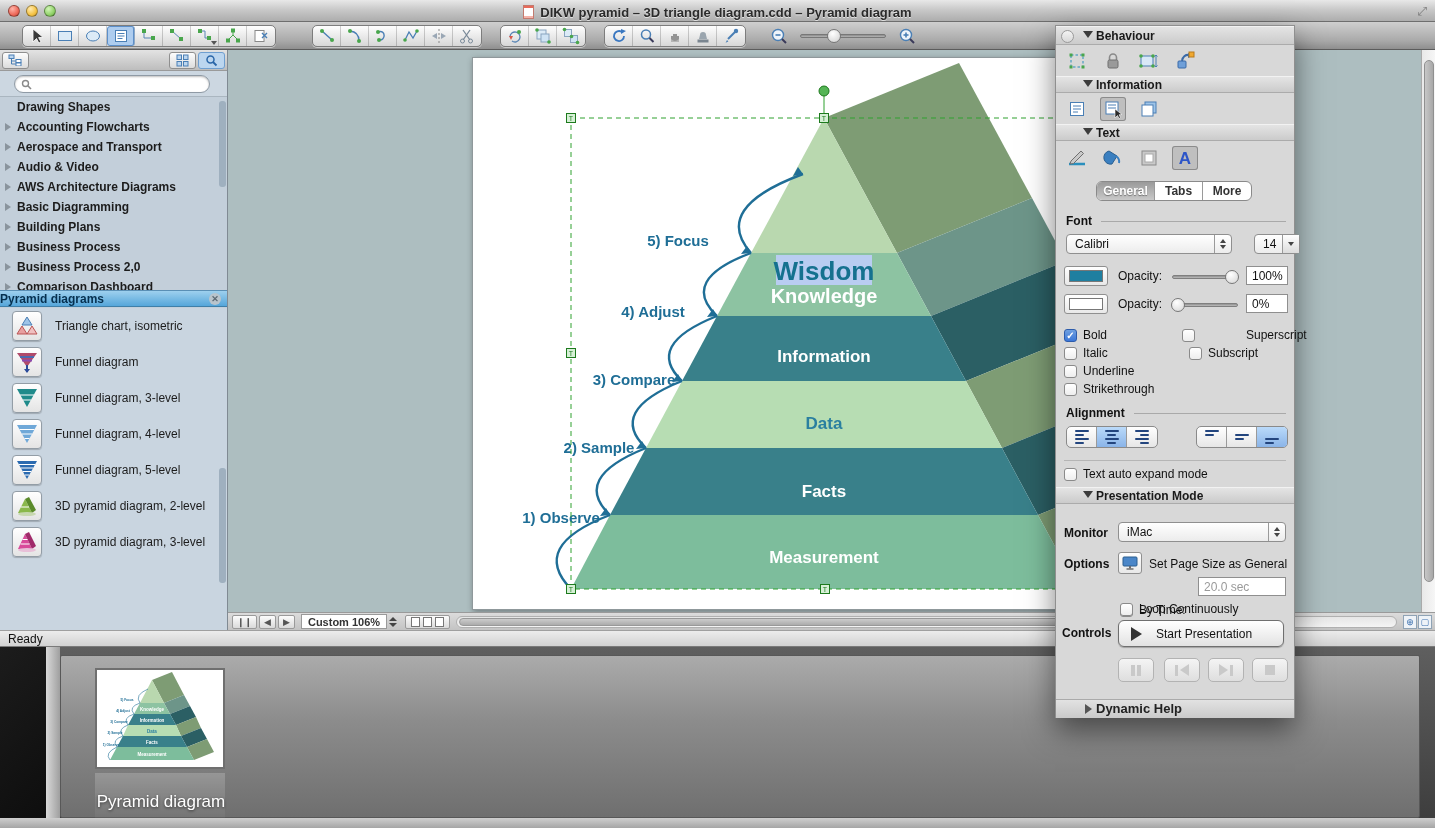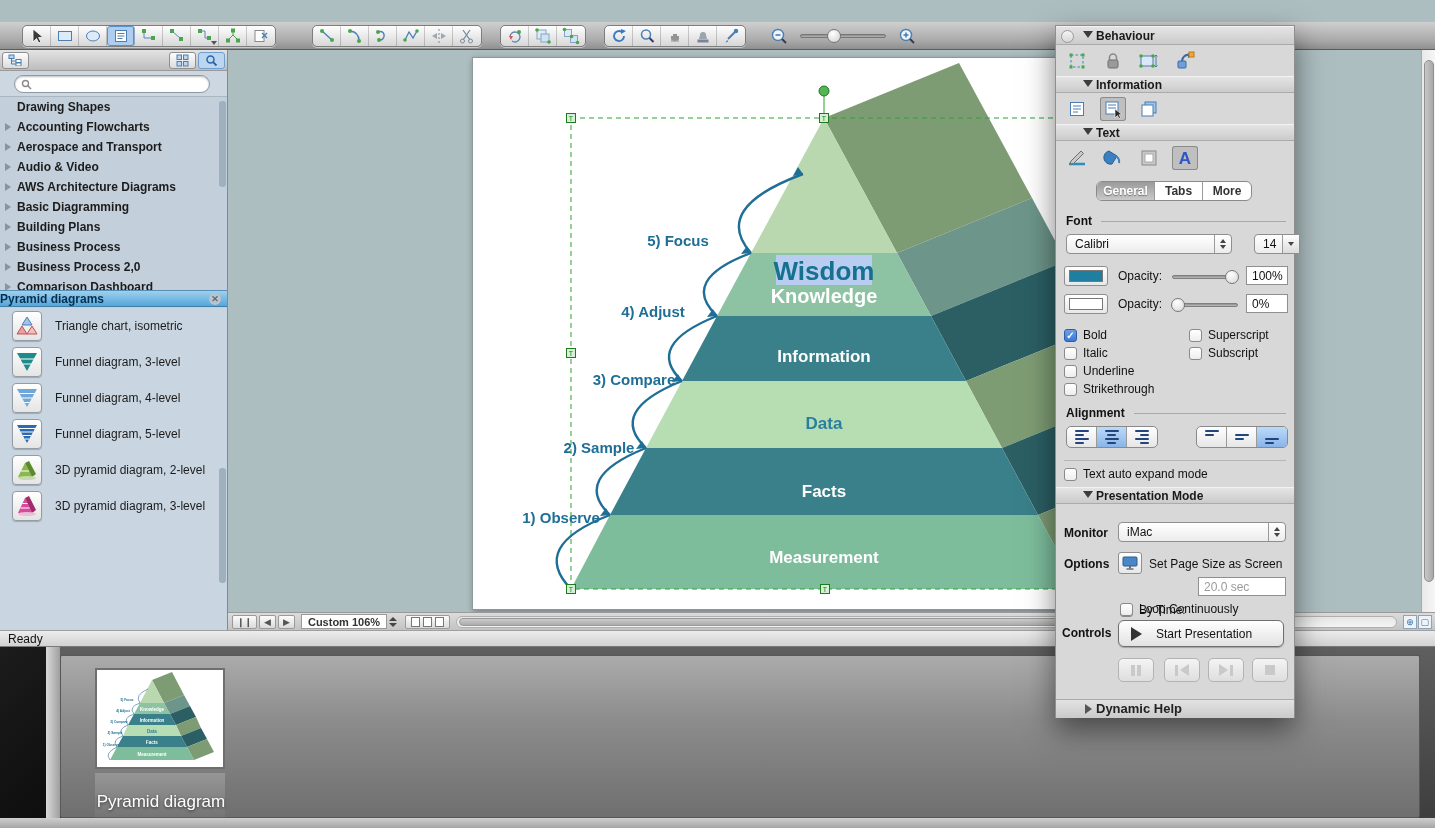--- a/index.html
+++ b/index.html
@@ -142,20 +142,27 @@
   #dyn-help{position:absolute;left:0;top:673px;width:238px;height:19px;background:linear-gradient(#e2e2e2,#cacaca);border-top:1px solid #aaa;font-size:13px;font-weight:bold;color:#222;}
   #dyn-help .dis{position:absolute;left:29px;top:4px;width:0;height:0;border-top:5px solid transparent;border-bottom:5px solid transparent;border-left:7px solid #555;}
   #dyn-help .txt{position:absolute;left:40px;top:1px;}
   .pcircle{position:absolute;left:5px;top:3px;width:13px;height:13px;border-radius:50%;border:1px solid #9a9a9a;background:linear-gradient(#f3f3f3,#d8d8d8);}
 </style>
 </head>
 <body>
 
 <div id="app">
 
+  <div id="titlebar">
+    <div class="tl red"></div>
+    <div class="tl yellow"></div>
+    <div class="tl green"></div>
+    <div id="title"><span id="doc-icon"></span><span>DIKW pyramid – 3D triangle diagram.cdd – Pyramid diagram</span></div>
+    <div id="fullscreen-icon">⤢</div>
+  </div>
 
   <div id="toolbar">
     <div class="capsule" style="left:22px;">
       <div class="tb">
           <svg width="18" height="18">
             <polygon points="5,2 5,15 8.5,11.5 10.8,16 13,15 10.6,10.6 15,10.3" fill="#3a3a3a" stroke="#fff" stroke-width="0.8"></polygon>
           </svg>
         </div>
       <div class="tb">
           <svg width="18" height="18">
@@ -423,20 +430,32 @@
     <div id="shape-list">
       <div class="shape-row">
         <div class="shape-icon">
             <svg width="24" height="24">
               <polygon points="12,3 17,11 7,11" fill="#9ec4e8" stroke="#4a7fb5"></polygon>
               <polygon points="7,12 12,20 2,20" fill="#e8a0a0" stroke="#b55"></polygon>
               <polygon points="17,12 22,20 12,20" fill="#f0c0c0" stroke="#b55"></polygon>
             </svg>
           </div>
         <div class="shape-label">Triangle chart, isometric</div>
+      </div>
+      <div class="shape-row">
+        <div class="shape-icon">
+            <svg width="24" height="24">
+              <polygon points="2,3 22,3 12,17" fill="#b04a6a"></polygon>
+              <rect x="5" y="6" width="14" height="2" fill="#4a6ab0"></rect>
+              <rect x="7" y="9.5" width="10" height="2" fill="#8a4ab0"></rect>
+              <line x1="12" y1="15" x2="12" y2="22" stroke="#2a4a9a" stroke-width="2"></line>
+              <polygon points="9,19 15,19 12,23" fill="#2a4a9a"></polygon>
+            </svg>
+          </div>
+        <div class="shape-label">Funnel diagram</div>
       </div>
       <div class="shape-row">
         <div class="shape-icon">
             <svg width="24" height="24">
               <polygon points="2,3 22,3 12,21" fill="#1f8a8a"></polygon>
               <line x1="5" y1="9" x2="19" y2="9" stroke="#fff"></line>
               <line x1="8" y1="14" x2="16" y2="14" stroke="#fff"></line>
             </svg>
           </div>
         <div class="shape-label">Funnel diagram, 3-level</div>
@@ -807,21 +826,21 @@
         <span>Italic</span>
       </div>
     <div class="cb" style="left:8px;top:338px;">
         <span class="cbx"></span>
         <span>Underline</span>
       </div>
     <div class="cb" style="left:8px;top:356px;">
         <span class="cbx"></span>
         <span>Strikethrough</span>
       </div>
-    <div class="cb" style="left:133px;top:302px;">
+    <div class="cb" style="left:126px;top:302px;gap:45px;">
         <span class="cbx"></span>
         <span>Superscript</span>
       </div>
     <div class="cb" style="left:133px;top:320px;">
         <span class="cbx"></span>
         <span>Subscript</span>
       </div>
 
     <div class="plabel" style="left:10px;top:380px;">Alignment</div>
     <div class="rule" style="left:78px;top:387px;width:152px;"></div>
@@ -894,21 +913,21 @@
     </div>
 
     <div class="plabel" style="left:8px;top:531px;">Options</div>
     <div class="swatchbtn" style="left:62px;top:526px;width:24px;height:22px;">
         <svg width="16" height="14">
           <rect x="1" y="1" width="14" height="9" rx="1" fill="#4a86c8" stroke="#2a5f90"></rect>
           <line x1="8" y1="10" x2="8" y2="12.5" stroke="#6f6f6f" stroke-width="2"></line>
           <line x1="4.5" y1="13" x2="11.5" y2="13" stroke="#6f6f6f" stroke-width="1.5"></line>
         </svg>
       </div>
-    <div class="ptext" style="left:93px;top:531px;">Set Page Size as Screen</div>
+    <div class="ptext" style="left:93px;top:531px;">Set Page Size as General</div>
 
     <div class="cb" style="left:64px;top:553px;margin-top:24px;">
         <span class="cbx"></span>
         <span>By Time:</span>
       </div>
     <div class="valbox" style="left:142px;top:551px;width:88px;color:#9a9a9a;">20.0 sec</div>
     <div class="cb" style="left:64px;top:576px;">
         <span class="cbx"></span>
         <span>Loop Continuously</span>
       </div>

